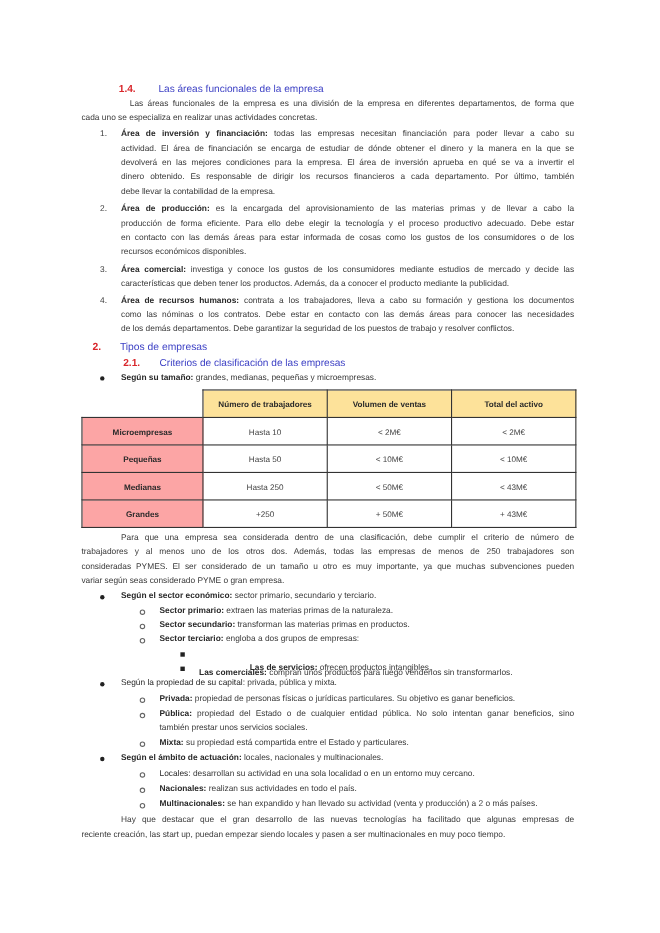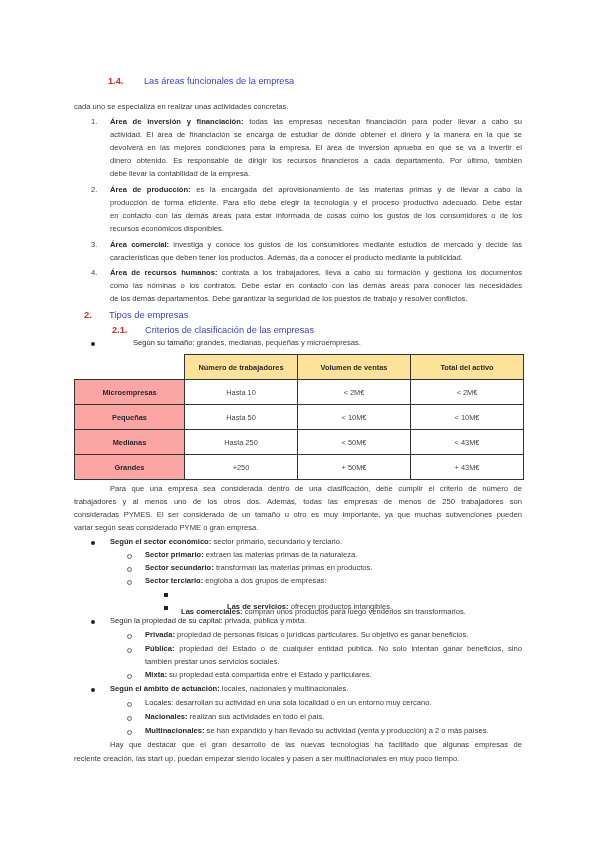--- a/index.html
+++ b/index.html
@@ -28,20 +28,21 @@
 </head>
 <body>
 
 <div class="page">
 
   <h3 class="line h-sub" style="left:108px; top:75px;">
     <span class="num-red">1.4.</span>
     <span class="head-blue" style="position:absolute; left:36px;">Las áreas funcionales de la empresa</span>
   </h3>
 
+  <div class="line just" style="left:118px; top:89px; width:404px;">Las áreas funcionales de la empresa es una división de la empresa en diferentes departamentos, de forma que</div>
   <div class="line" style="left:74px; top:102px;">cada uno se especializa en realizar unas actividades concretas.</div>
 
   <div class="line" style="left:91px; top:117px;">1.</div>
   <div class="line just" style="left:110px; top:117px; width:412px;"><b>Área de inversión y financiación:</b><span> todas las empresas necesitan financiación para poder llevar a cabo su</span></div>
   <div class="line just" style="left:110px; top:130px; width:412px;">actividad. El área de financiación se encarga de estudiar de dónde obtener el dinero y la manera en la que se</div>
   <div class="line just" style="left:110px; top:143px; width:412px;">devolverá en las mejores condiciones para la empresa. El área de inversión aprueba en qué se va a invertir el</div>
   <div class="line just" style="left:110px; top:156px; width:412px;">dinero obtenido. Es responsable de dirigir los recursos financieros a cada departamento. Por último, también</div>
   <div class="line" style="left:110px; top:169px;">debe llevar la contabilidad de la empresa.</div>
 
   <div class="line" style="left:91px; top:185px;">2.</div>
@@ -63,21 +64,21 @@
     <span class="num-red">2.</span>
     <span class="head-blue" style="position:absolute; left:25px;">Tipos de empresas</span>
   </h2>
 
   <h3 class="line h-sub" style="left:112px; top:324px;">
     <span class="num-red">2.1.</span>
     <span class="head-blue" style="position:absolute; left:33px;">Criterios de clasificación de las empresas</span>
   </h3>
 
   <span class="marker bullet-dot" style="left:91px; top:342px;"></span>
-  <div class="line" style="left:110px; top:338px;"><span style="font-weight: normal; color: rgb(42, 42, 42); margin-left: 23px;">Según su tamaño:</span><span> grandes, medianas, pequeñas y microempresas.</span></div>
+  <div class="line" style="left:110px; top:338px;"><span style="font-weight: bold; color: rgb(42, 42, 42);">Según su tamaño:</span><span> grandes, medianas, pequeñas y microempresas.</span></div>
 
   <table class="tbl">
     <colgroup>
       <col style="width:110px">
         <col style="width:113px">
         <col style="width:113px">
         <col style="width:113px">
     </colgroup>
     <tbody>
         <tr>

